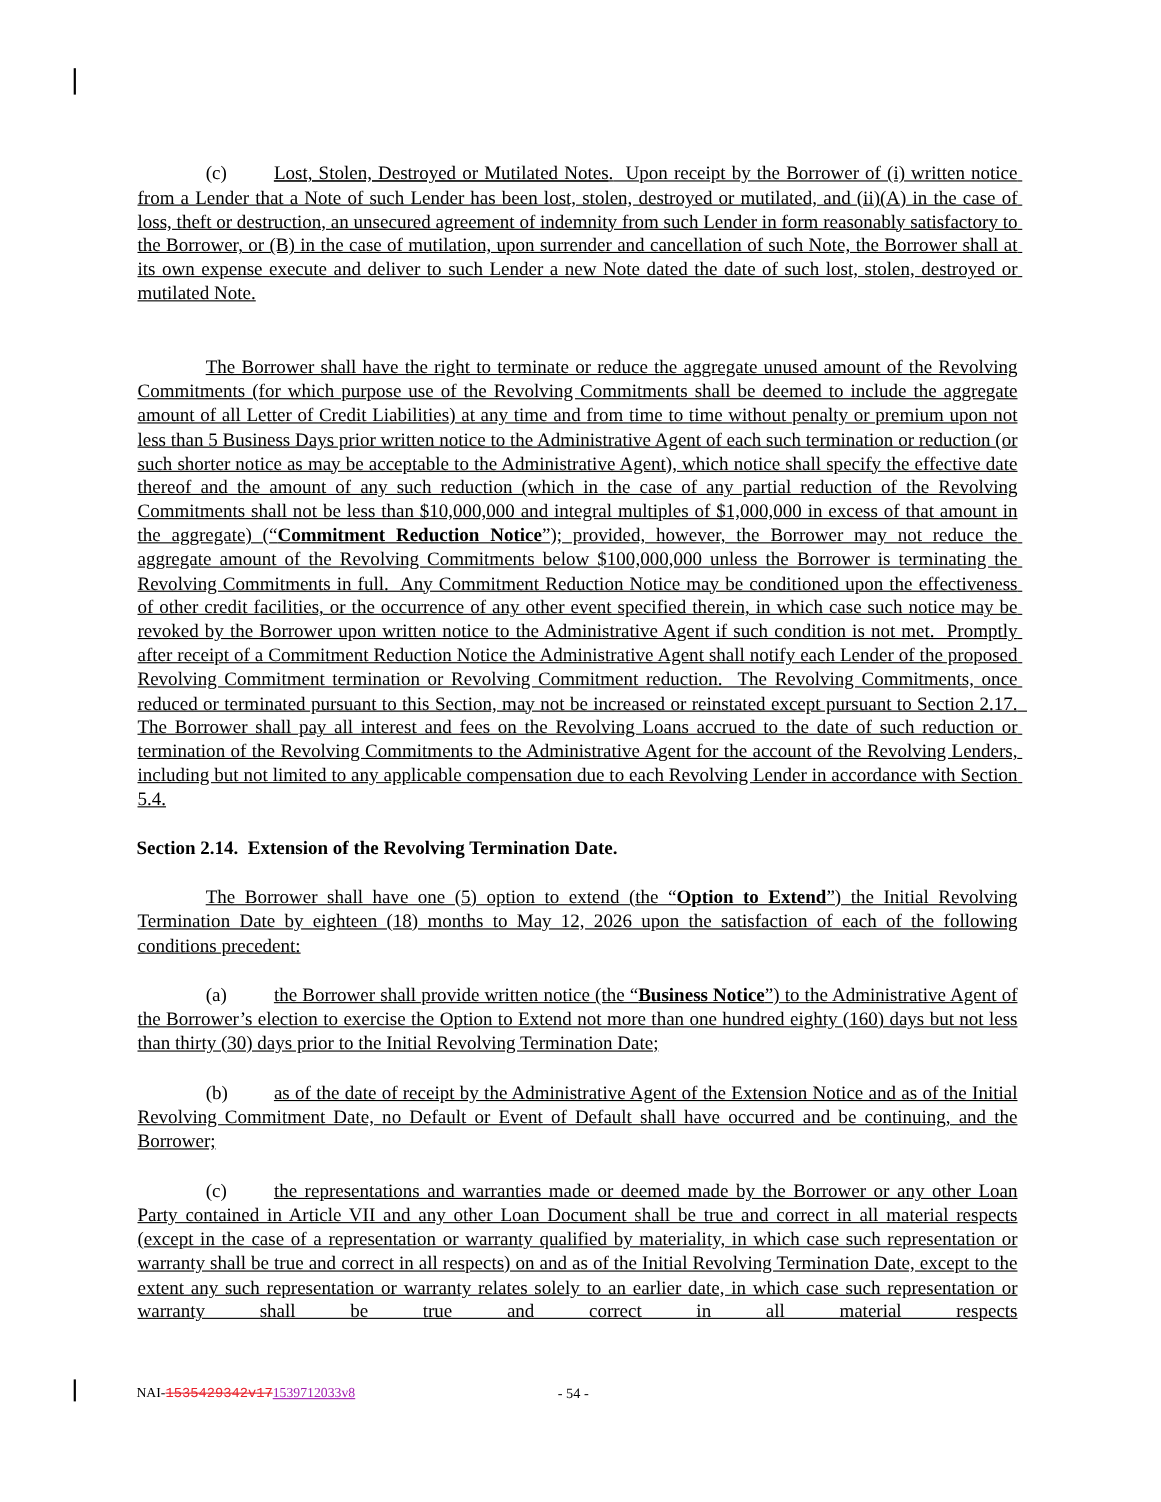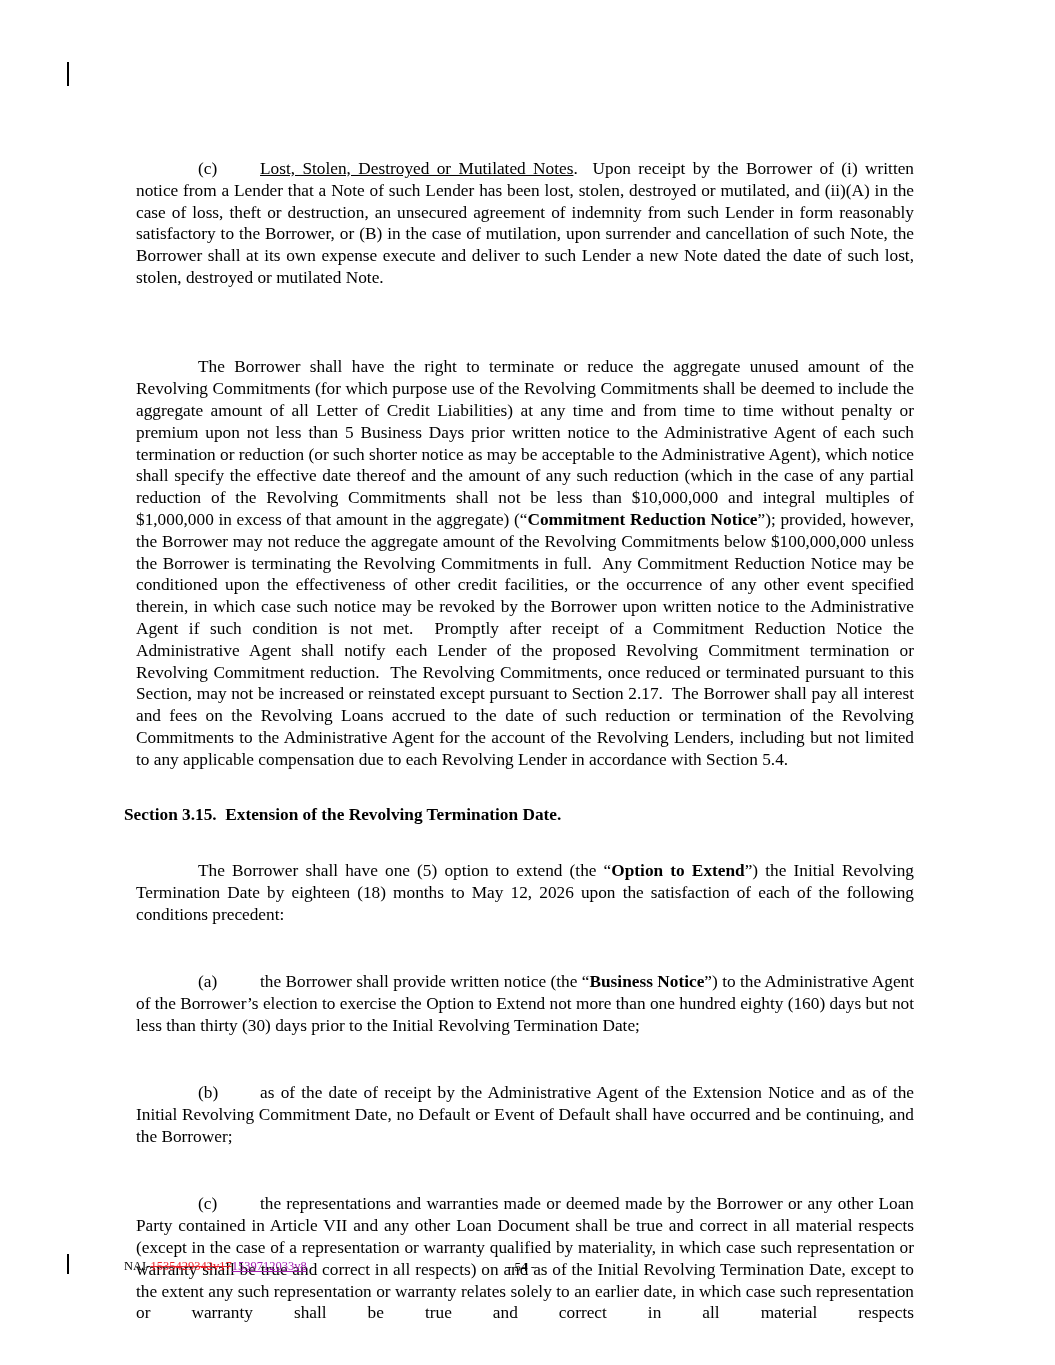--- a/index.html
+++ b/index.html
@@ -1,44 +1,44 @@
 <!DOCTYPE html>
 <html><head>
 <meta charset="utf-8">
 <style>
   html, body { margin: 0; padding: 0; background: #ffffff; }
   body { width: 1055px; height: 1365px; position: relative; overflow: hidden;
          font-family: "Liberation Serif", serif; color: #000; }
   .change-bar { position: absolute; left: 67px; width: 2px; background: #000; }
   .page { position: absolute; left: 124px; top: 146px; width: 802px; font-size: 17.3px; line-height: 21.8px; }
-  .p { text-align: justify; margin: 12px; }
+  .p { text-align: justify; margin: 1px; text-decoration: underline; }
   .indent { text-indent: 62px; }
   .sub-label { display: inline-block; width: 62px; text-indent: 0; }
   .heading { font-weight: bold; margin: 0; }
   .gap { height: 21.8px; }
   .u { text-decoration: underline; }
   b { font-weight: bold; }
   .footer-id { position: absolute; left: 124px; top: 1259px; font-size: 12.5px; }
-  .del { color: #e8202a; text-decoration: line-through; }
+  .del { color: #e8202a; text-decoration: line-through; font-family: Liberation Mono, monospace; }
   .ins { color: #a21caf; text-decoration: underline; }
   .page-num { position: absolute; left: 507px; top: 1259px; font-size: 13px; }
 </style>
 </head>
 <body>
 
 <div class="change-bar" style="top:62px;height:24px;"></div>
 <div class="change-bar" style="top:1254px;height:20px;"></div>
 
 <div class="page">
   <p class="p indent"><span class="sub-label">(c)</span><span class="u">Lost, Stolen, Destroyed or Mutilated Notes</span><span>.</span><span style="white-space:pre-wrap">  Upon receipt by the Borrower of (i) written notice from a Lender that a Note of such Lender has been lost, stolen, destroyed or mutilated, and (ii)(A) in the case of loss, theft or destruction, an unsecured agreement of indemnity from such Lender in form reasonably satisfactory to the Borrower, or (B) in the case of mutilation, upon surrender and cancellation of such Note, the Borrower shall at its own expense execute and deliver to such Lender a new Note dated the date of such lost, stolen, destroyed or mutilated Note.</span></p>
   <div class="gap"></div>
   <div class="gap"></div>
   <p class="p indent"><span>The Borrower shall have the right to terminate or reduce the aggregate unused amount of the Revolving Commitments (for which purpose use of the Revolving Commitments shall be deemed to include the aggregate amount of all Letter of Credit Liabilities) at any time and from time to time without penalty or premium upon not less than 5 Business Days prior written notice to the Administrative Agent of each such termination or reduction (or such shorter notice as may be acceptable to the Administrative Agent), which notice shall specify the effective date thereof and the amount of any such reduction (which in the case of any partial reduction of the Revolving Commitments shall not be less than $10,000,000 and integral multiples of $1,000,000 in excess of that amount in the aggregate) (“</span><b>Commitment Reduction Notice</b><span style="white-space:pre-wrap">”); provided, however, the Borrower may not reduce the aggregate amount of the Revolving Commitments below $100,000,000 unless the Borrower is terminating the Revolving Commitments in full.  Any Commitment Reduction Notice may be conditioned upon the effectiveness of other credit facilities, or the occurrence of any other event specified therein, in which case such notice may be revoked by the Borrower upon written notice to the Administrative Agent if such condition is not met.  Promptly after receipt of a Commitment Reduction Notice the Administrative Agent shall notify each Lender of the proposed Revolving Commitment termination or Revolving Commitment reduction.  The Revolving Commitments, once reduced or terminated pursuant to this Section, may not be increased or reinstated except pursuant to Section 2.17.  The Borrower shall pay all interest and fees on the Revolving Loans accrued to the date of such reduction or termination of the Revolving Commitments to the Administrative Agent for the account of the Revolving Lenders, including but not limited to any applicable compensation due to each Revolving Lender in accordance with Section 5.4.</span></p>
   <div class="gap"></div>
-  <p class="heading" style="white-space:pre-wrap">Section 3.15.  Extension of the Revolving Termination Date.</p>
+  <p class="heading" style="white-space:pre-wrap">Section 2.14.  Extension of the Revolving Termination Date.</p>
   <div class="gap"></div>
   <p class="p indent"><span>The Borrower shall have one (5) option to extend (the “</span><b>Option to Extend</b><span>”) the Initial Revolving Termination Date by eighteen (18) months to May 12, 2026 upon the satisfaction of each of the following conditions precedent:</span></p>
   <div class="gap"></div>
   <p class="p indent"><span class="sub-label">(a)</span><span>the Borrower shall provide written notice (the “</span><b>Business Notice</b><span>”) to the Administrative Agent of the Borrower’s election to exercise the Option to Extend not more than one hundred eighty (160) days but not less than thirty (30) days prior to the Initial Revolving Termination Date;</span></p>
   <div class="gap"></div>
   <p class="p indent"><span class="sub-label">(b)</span><span>as of the date of receipt by the Administrative Agent of the Extension Notice and as of the Initial Revolving Commitment Date, no Default or Event of Default shall have occurred and be continuing, and the Borrower;</span></p>
   <div class="gap"></div>
   <p class="p indent" style="text-align-last:justify"><span class="sub-label">(c)</span><span>the representations and warranties made or deemed made by the Borrower or any other Loan Party contained in Article VII and any other Loan Document shall be true and correct in all material respects (except in the case of a representation or warranty qualified by materiality, in which case such representation or warranty shall be true and correct in all respects) on and as of the Initial Revolving Termination Date, except to the extent any such representation or warranty relates solely to an earlier date, in which case such representation or warranty shall be true and correct in all material respects</span></p>
 </div>
 

